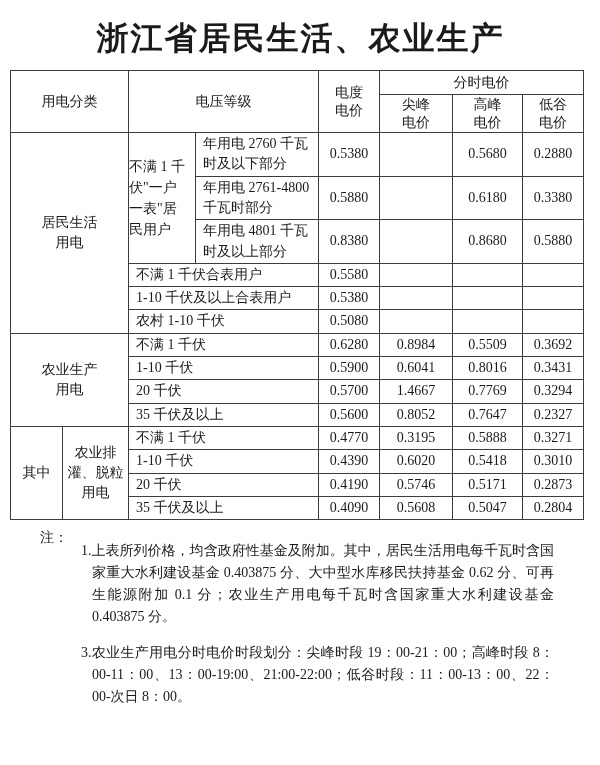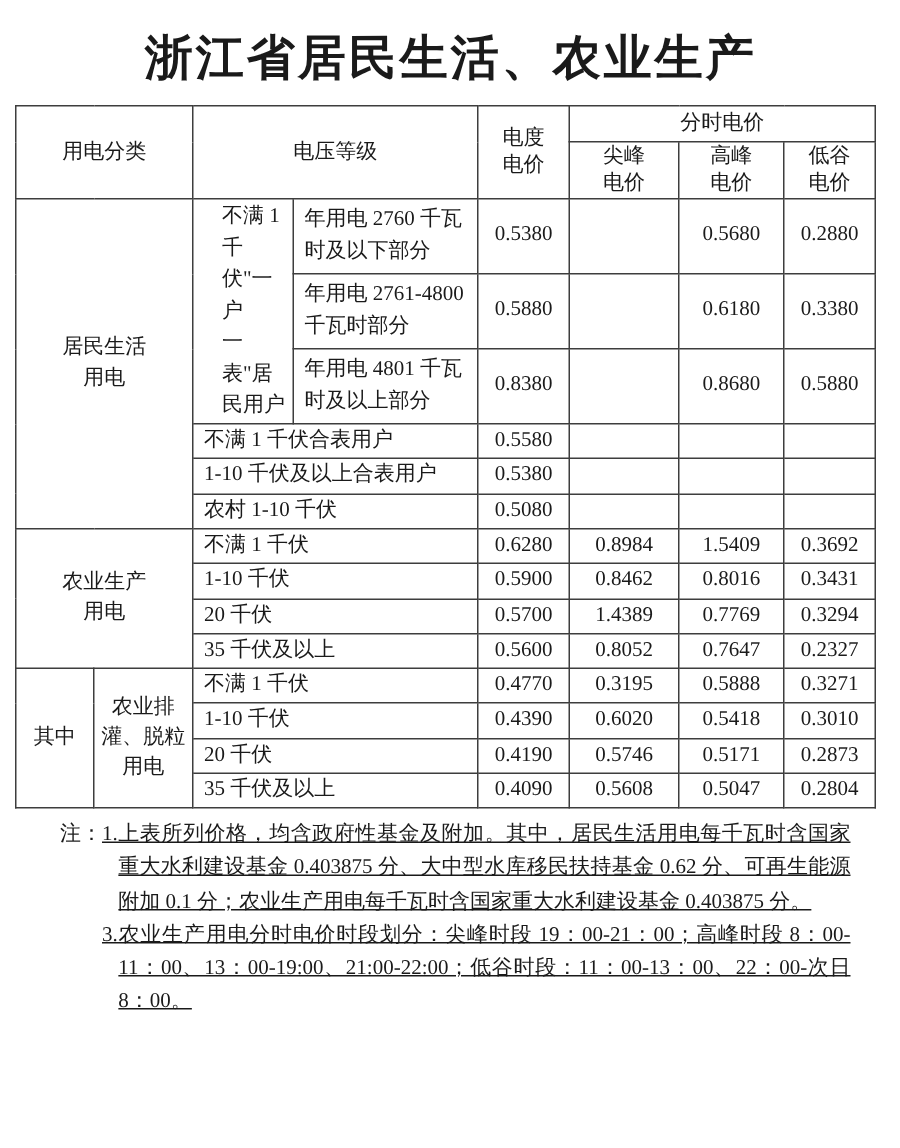--- a/index.html
+++ b/index.html
@@ -29,32 +29,31 @@
     white-space:pre-line;overflow:hidden;
   }
   .price-table thead th{line-height:1.25;font-weight:normal;}
   tr.h1{height:24px;}
   tr.h2{height:35px;}
   tr.tier{height:43px;}
   tr.r21{height:21px;}
   tr.r22{height:22px;}
   tr.r23{height:23px;}
   td.lt{text-align:left;padding-left:7px;}
-  td.sub{text-align:left;padding-left:19px;line-height:1.5;}
+  td.sub{text-align:left;padding-left:0;line-height:1.5;}
   .notes{
     display:flex;margin-top:7px;
     font-size:14px;line-height:1.58;
     padding-left:30px;padding-right:24px;
   }
   .notes-prefix{flex:0 0 auto;white-space:nowrap;}
   .notes-body{flex:1 1 auto;}
   .note{
-    margin:0;padding-left:.78em;text-indent:-.78em;
+    margin:13px;padding-left:.78em;text-indent:-.78em;
     text-align:justify;
-    text-decoration:underline;
   }
 </style>
 </head>
 <body>
 
 <div class="page">
 
   <div class="title">
     <div>浙江省居民生活、农业生产</div>
   </div>
@@ -136,34 +135,34 @@
         <td></td>
         <td></td>
         <td></td>
       </tr>
       <tr class="r22">
         <td class="cat" colspan="2" rowspan="4">农业生产
 用电</td>
         <td class="lt" colspan="2">不满 1 千伏</td>
         <td>0.6280</td>
         <td>0.8984</td>
-        <td>1.5409</td>
+        <td>0.5509</td>
         <td>0.3692</td>
       </tr>
       <tr class="r22">
         <td class="lt" colspan="2">1-10 千伏</td>
         <td>0.5900</td>
-        <td>0.8462</td>
+        <td>0.6041</td>
         <td>0.8016</td>
         <td>0.3431</td>
       </tr>
       <tr class="r22">
         <td class="lt" colspan="2">20 千伏</td>
         <td>0.5700</td>
-        <td>1.4389</td>
+        <td>1.4667</td>
         <td>0.7769</td>
         <td>0.3294</td>
       </tr>
       <tr class="r22">
         <td class="lt" colspan="2">35 千伏及以上</td>
         <td>0.5600</td>
         <td>0.8052</td>
         <td>0.7647</td>
         <td>0.2327</td>
       </tr>

